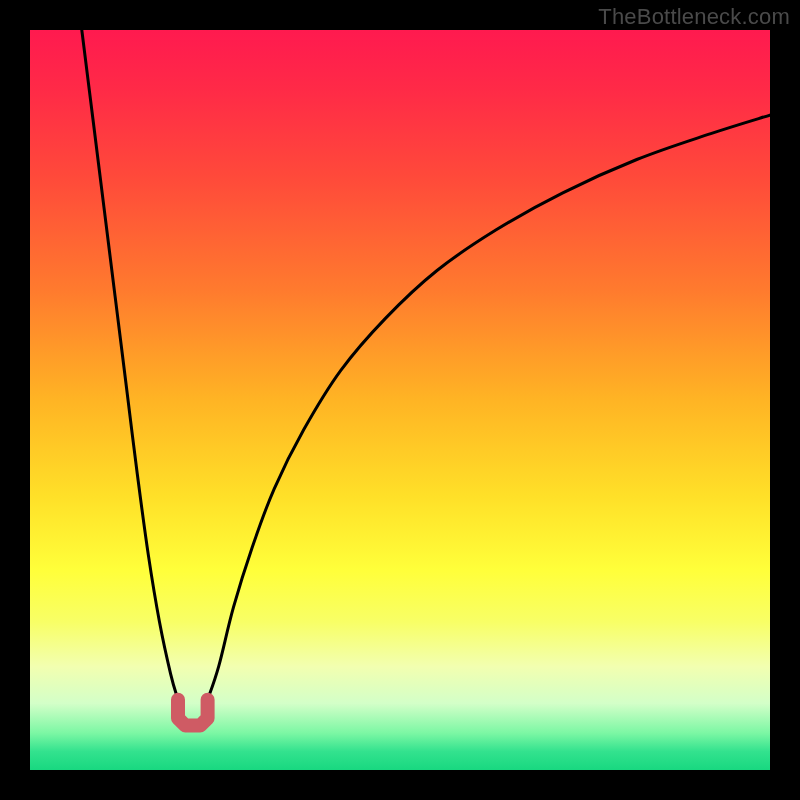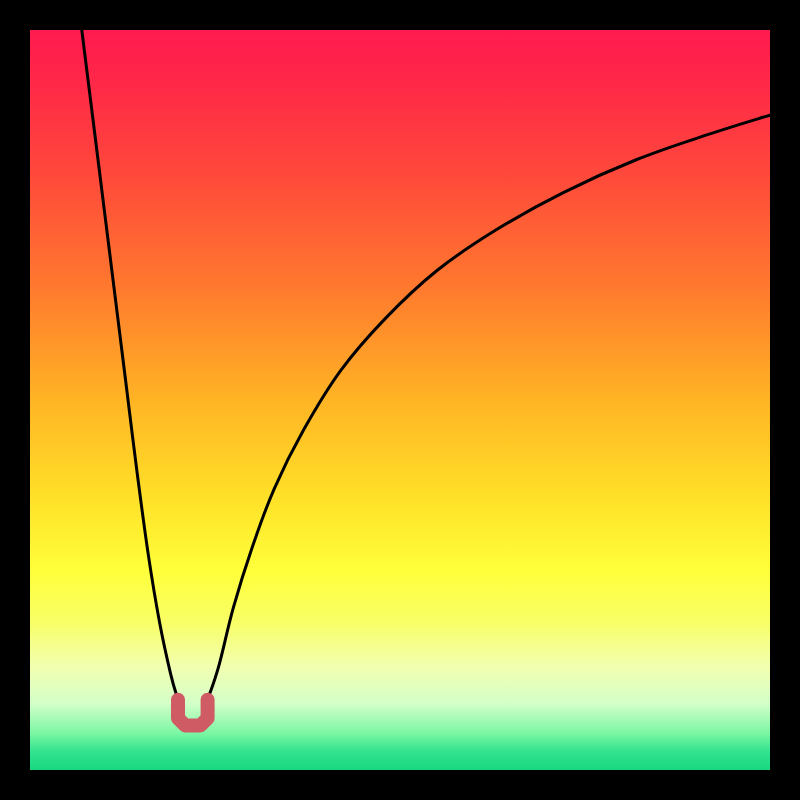--- a/index.html
+++ b/index.html
@@ -75,14 +75,15 @@
     </svg>
 
     <svg class="curve-layer" viewBox="0 0 740 740" preserveAspectRatio="none">
       <path id="left-branch" fill="none" stroke-width="3" stroke-linecap="round" stroke-linejoin="round" d="M 51.800000000000004 0 C 53.80 15.98, 58.90 56.83, 62.90 88.80 C 66.90 120.77, 70.00 145.63, 74.00 177.60 C 78.00 209.57, 81.10 234.43, 85.10 266.40 C 89.10 298.37, 92.20 323.23, 96.20 355.20 C 100.20 387.17, 103.30 413.36, 107.30 444.00 C 111.30 474.64, 114.40 498.76, 118.40 525.40 C 122.40 552.04, 125.50 570.69, 129.50 592.00 C 133.50 613.31, 137.27 629.81, 140.60 643.80 C 143.93 657.79, 146.67 665.04, 148.00 669.70" stroke="#000000"></path>
       <path id="right-branch" fill="none" stroke-width="3" stroke-linecap="round" stroke-linejoin="round" d="M 177.6 669.7 C 179.60 663.71, 184.04 653.05, 188.70 636.40 C 193.36 619.75, 197.51 598.51, 203.50 577.20 C 209.49 555.89, 214.67 539.31, 222.00 518.00 C 229.33 496.69, 234.88 480.11, 244.20 458.80 C 253.52 437.49, 261.81 420.91, 273.80 399.60 C 285.79 378.29, 296.15 360.38, 310.80 340.40 C 325.45 320.42, 337.88 306.58, 355.20 288.60 C 372.52 270.62, 387.02 256.48, 407.00 240.50 C 426.98 224.52, 443.56 213.79, 466.20 199.80 C 488.84 185.81, 507.49 175.45, 532.80 162.80 C 558.11 150.15, 580.16 140.16, 606.80 129.50 C 633.44 118.84, 656.82 111.59, 680.80 103.60 C 704.78 95.61, 729.34 88.43, 740.00 85.10" stroke="#000000"></path>
       <path id="notch" fill="none" stroke-width="14" stroke-linecap="round" stroke-linejoin="round" d="M 148 669.7 L 148 688.2 L 155.4 695.6 L 170.20000000000002 695.6 L 177.6 688.2 L 177.6 669.7" stroke="#cf5b64"></path>
     </svg>
 
   </div>
 
+  <div class="watermark">TheBottleneck.com</div>
 
 </div>
 
 </body></html>

